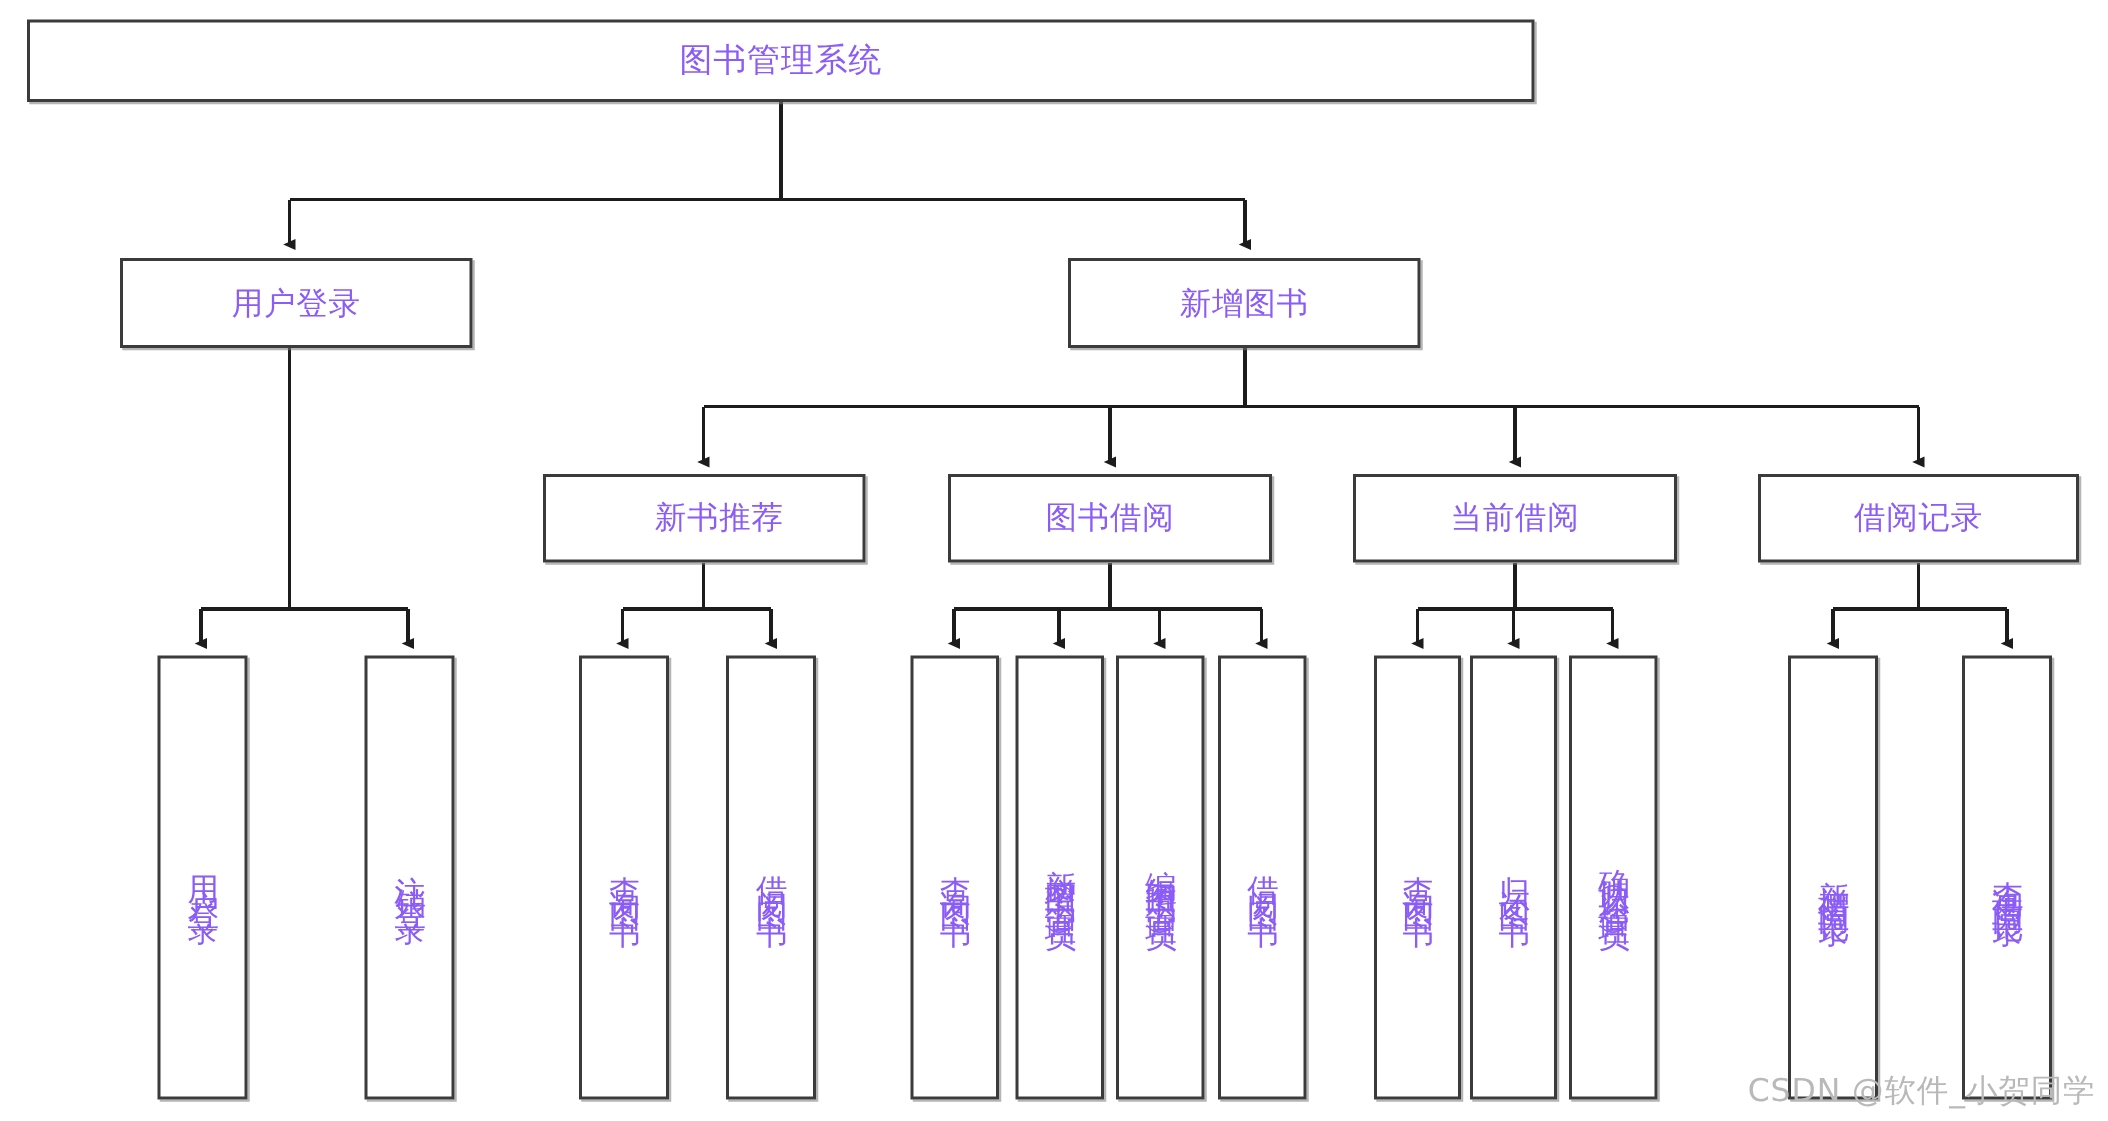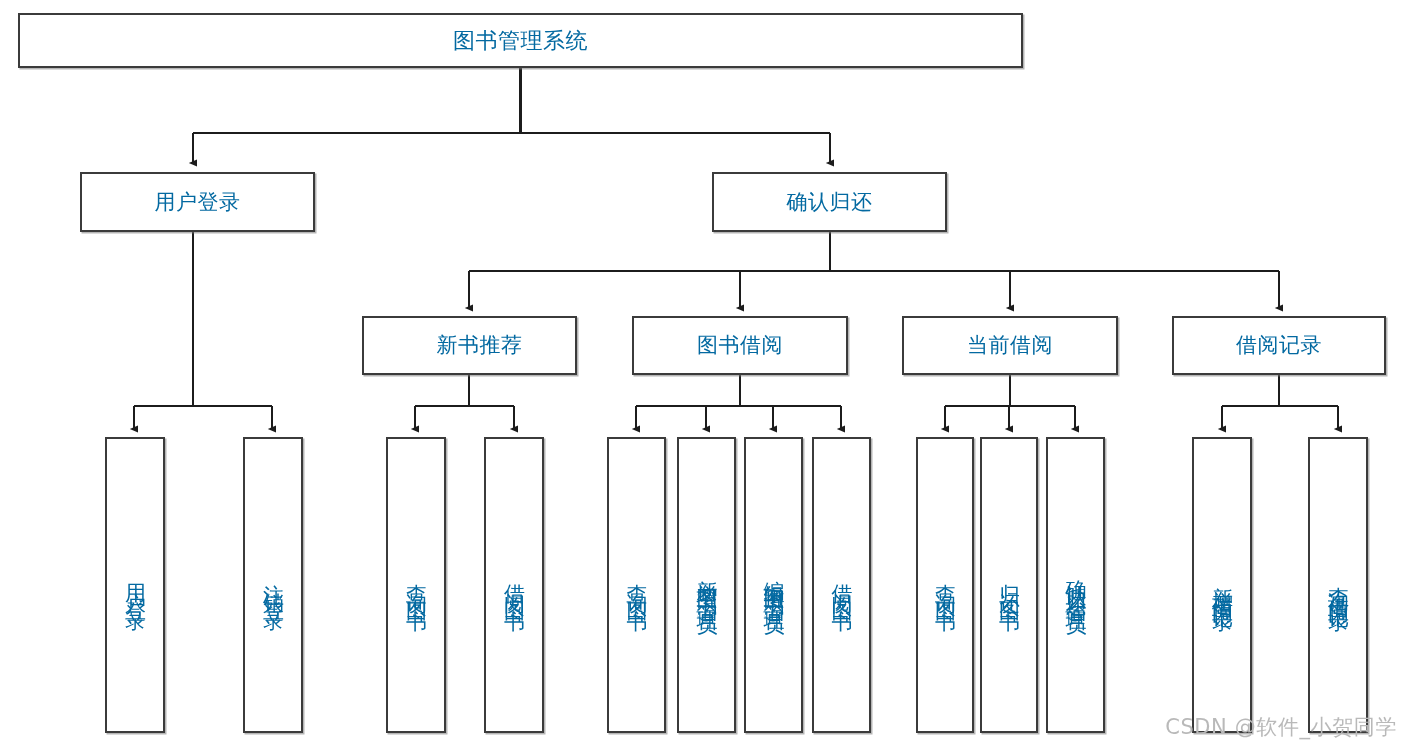--- a/index.html
+++ b/index.html
@@ -28,21 +28,21 @@
   }
   .node {
     position: absolute;
     box-sizing: border-box;
     background: #ffffff;
     border: 2px solid #3b3b3b;
     box-shadow: 1.5px 1.5px 0 0 rgba(120,120,120,0.55);
     display: flex;
     align-items: center;
     justify-content: center;
-    color: #0369a1;
+    color: #8b5cf6;
     z-index: 2;
   }
   .node-label {
     display: block;
     text-align: center;
     line-height: 1.18;
     white-space: nowrap;
     letter-spacing: 0.5px;
   }
   
@@ -140,21 +140,21 @@
   </svg>
 
   <div class="node horiz root" style="left:18px; top:13px; width:1005px; height:55px;">
     <span class="node-label">图书管理系统</span>
   </div>
 
   <div class="node horiz" style="left:80px; top:172px; width:235px; height:60px;">
     <span class="node-label">用户登录</span>
   </div>
   <div class="node horiz" style="left:712px; top:172px; width:235px; height:60px;">
-    <span class="node-label">确认归还</span>
+    <span class="node-label">新增图书</span>
   </div>
 
   <div class="node horiz" style="left:362px; top:316px; width:215px; height:59px;padding-left:20px;">
     <span class="node-label">新书推荐</span>
   </div>
   <div class="node horiz" style="left:632px; top:316px; width:216px; height:59px;">
     <span class="node-label">图书借阅</span>
   </div>
   <div class="node horiz" style="left:902px; top:316px; width:216px; height:59px;">
     <span class="node-label">当前借阅</span>

